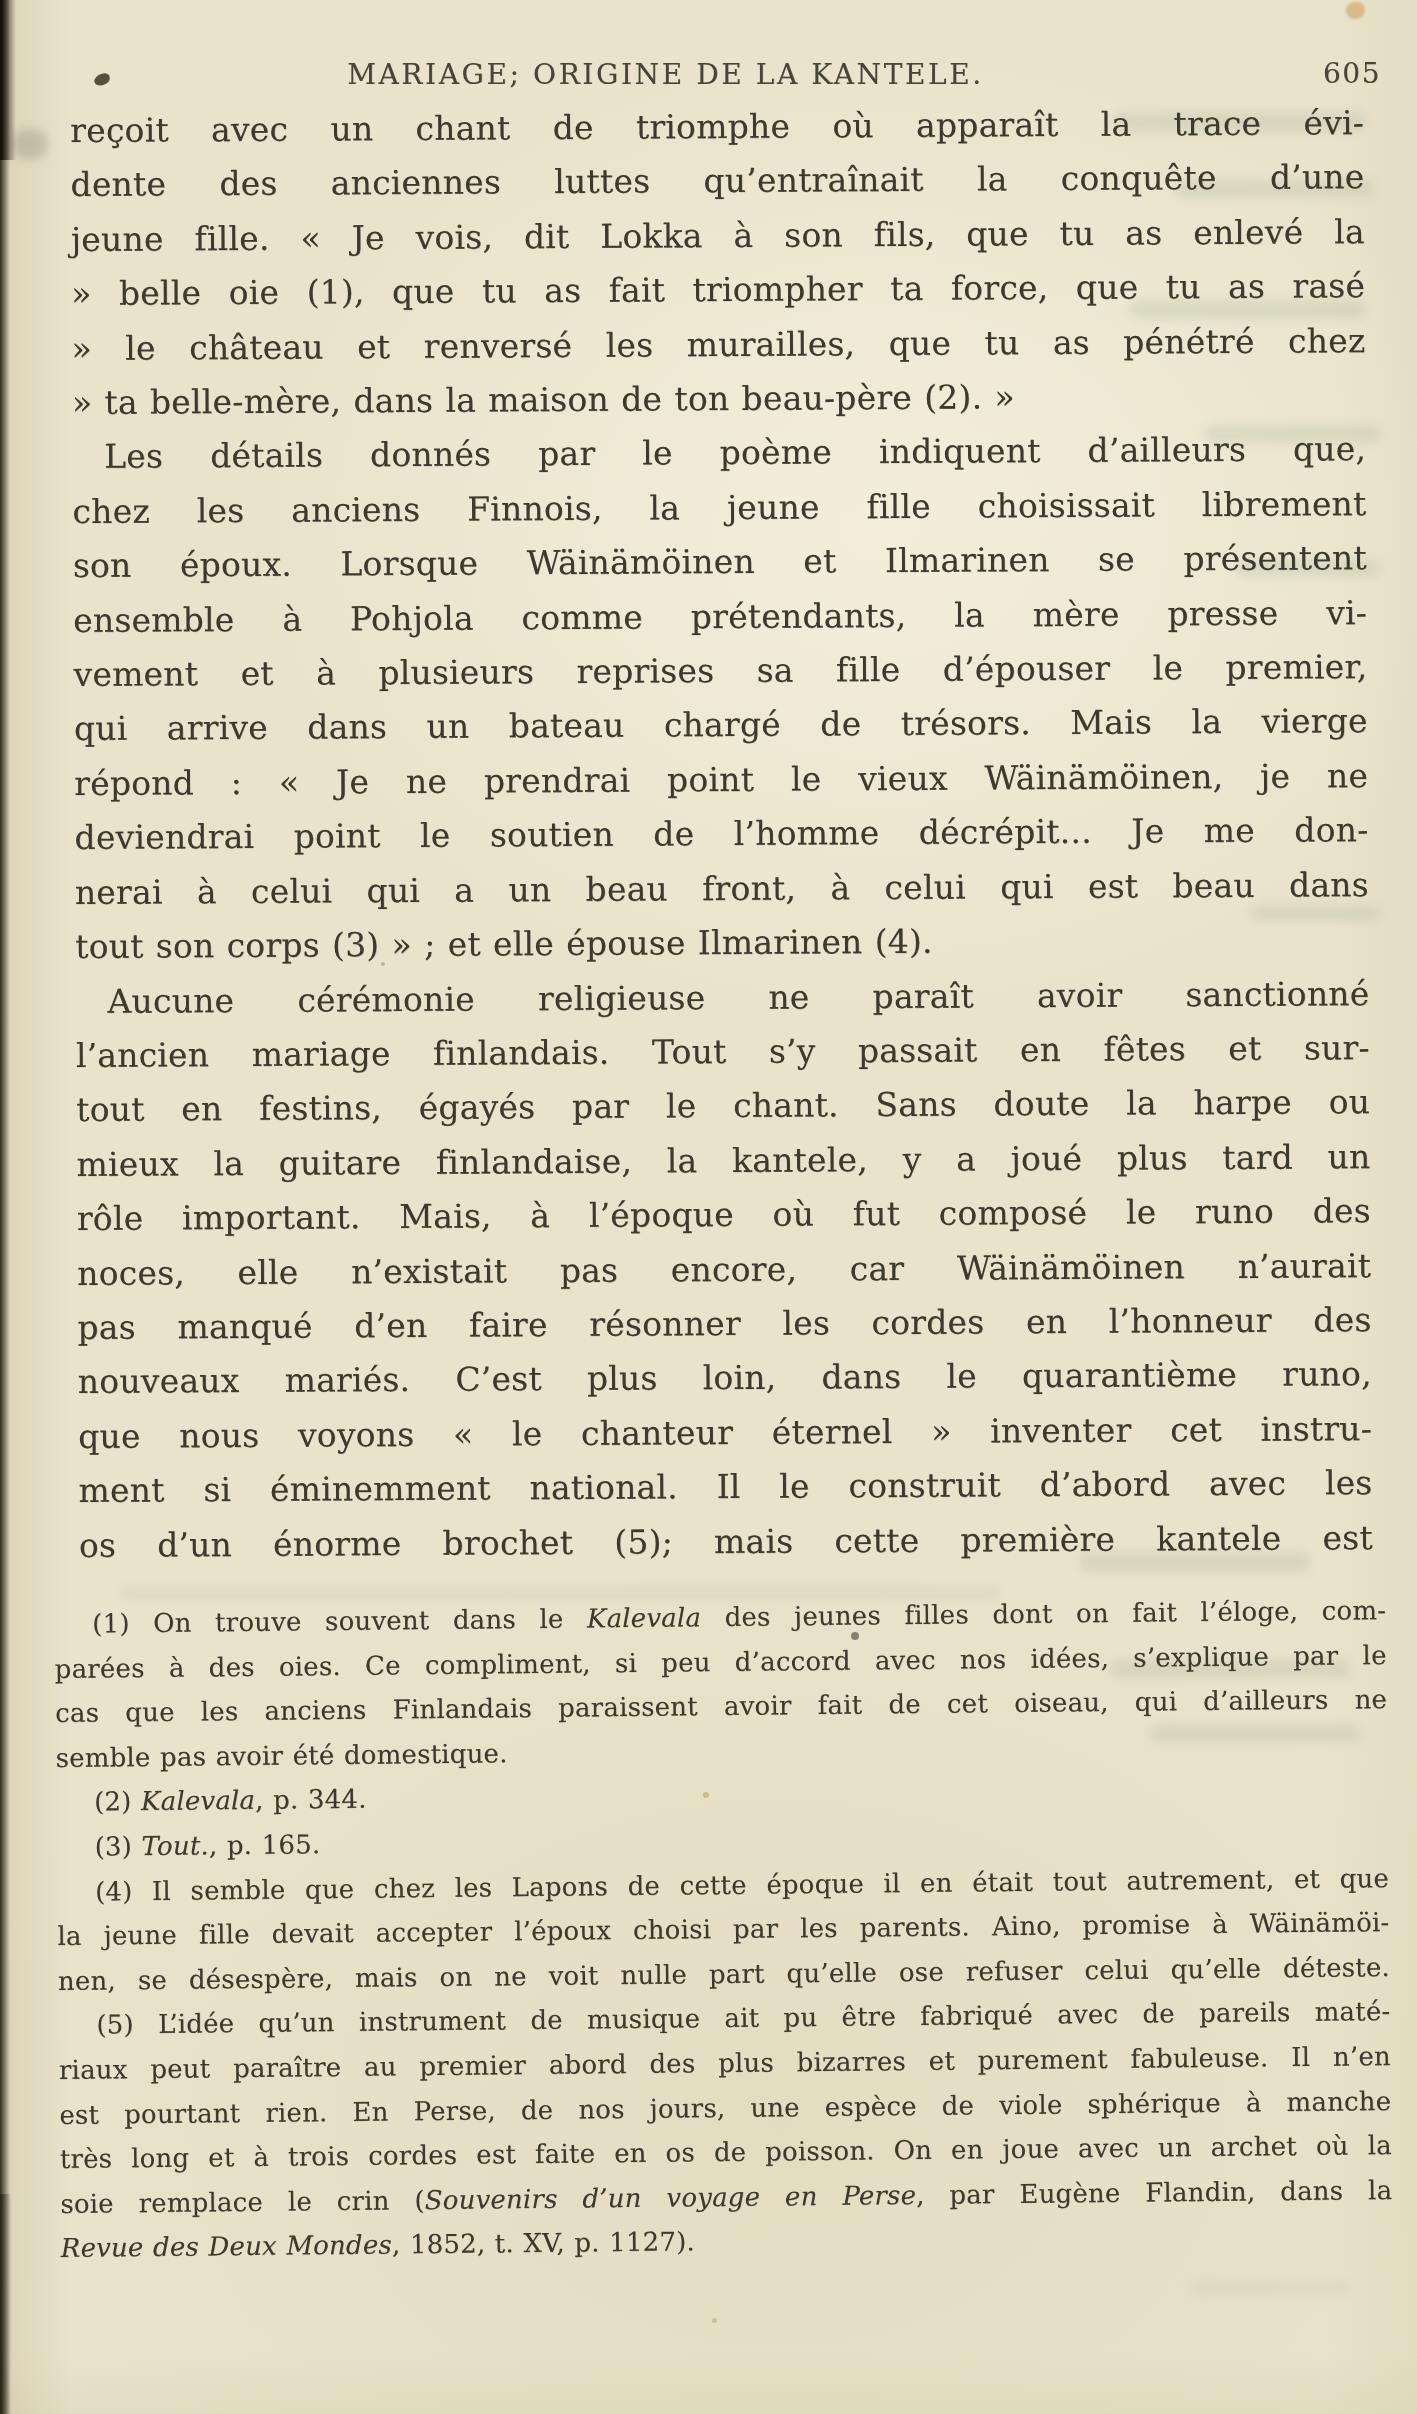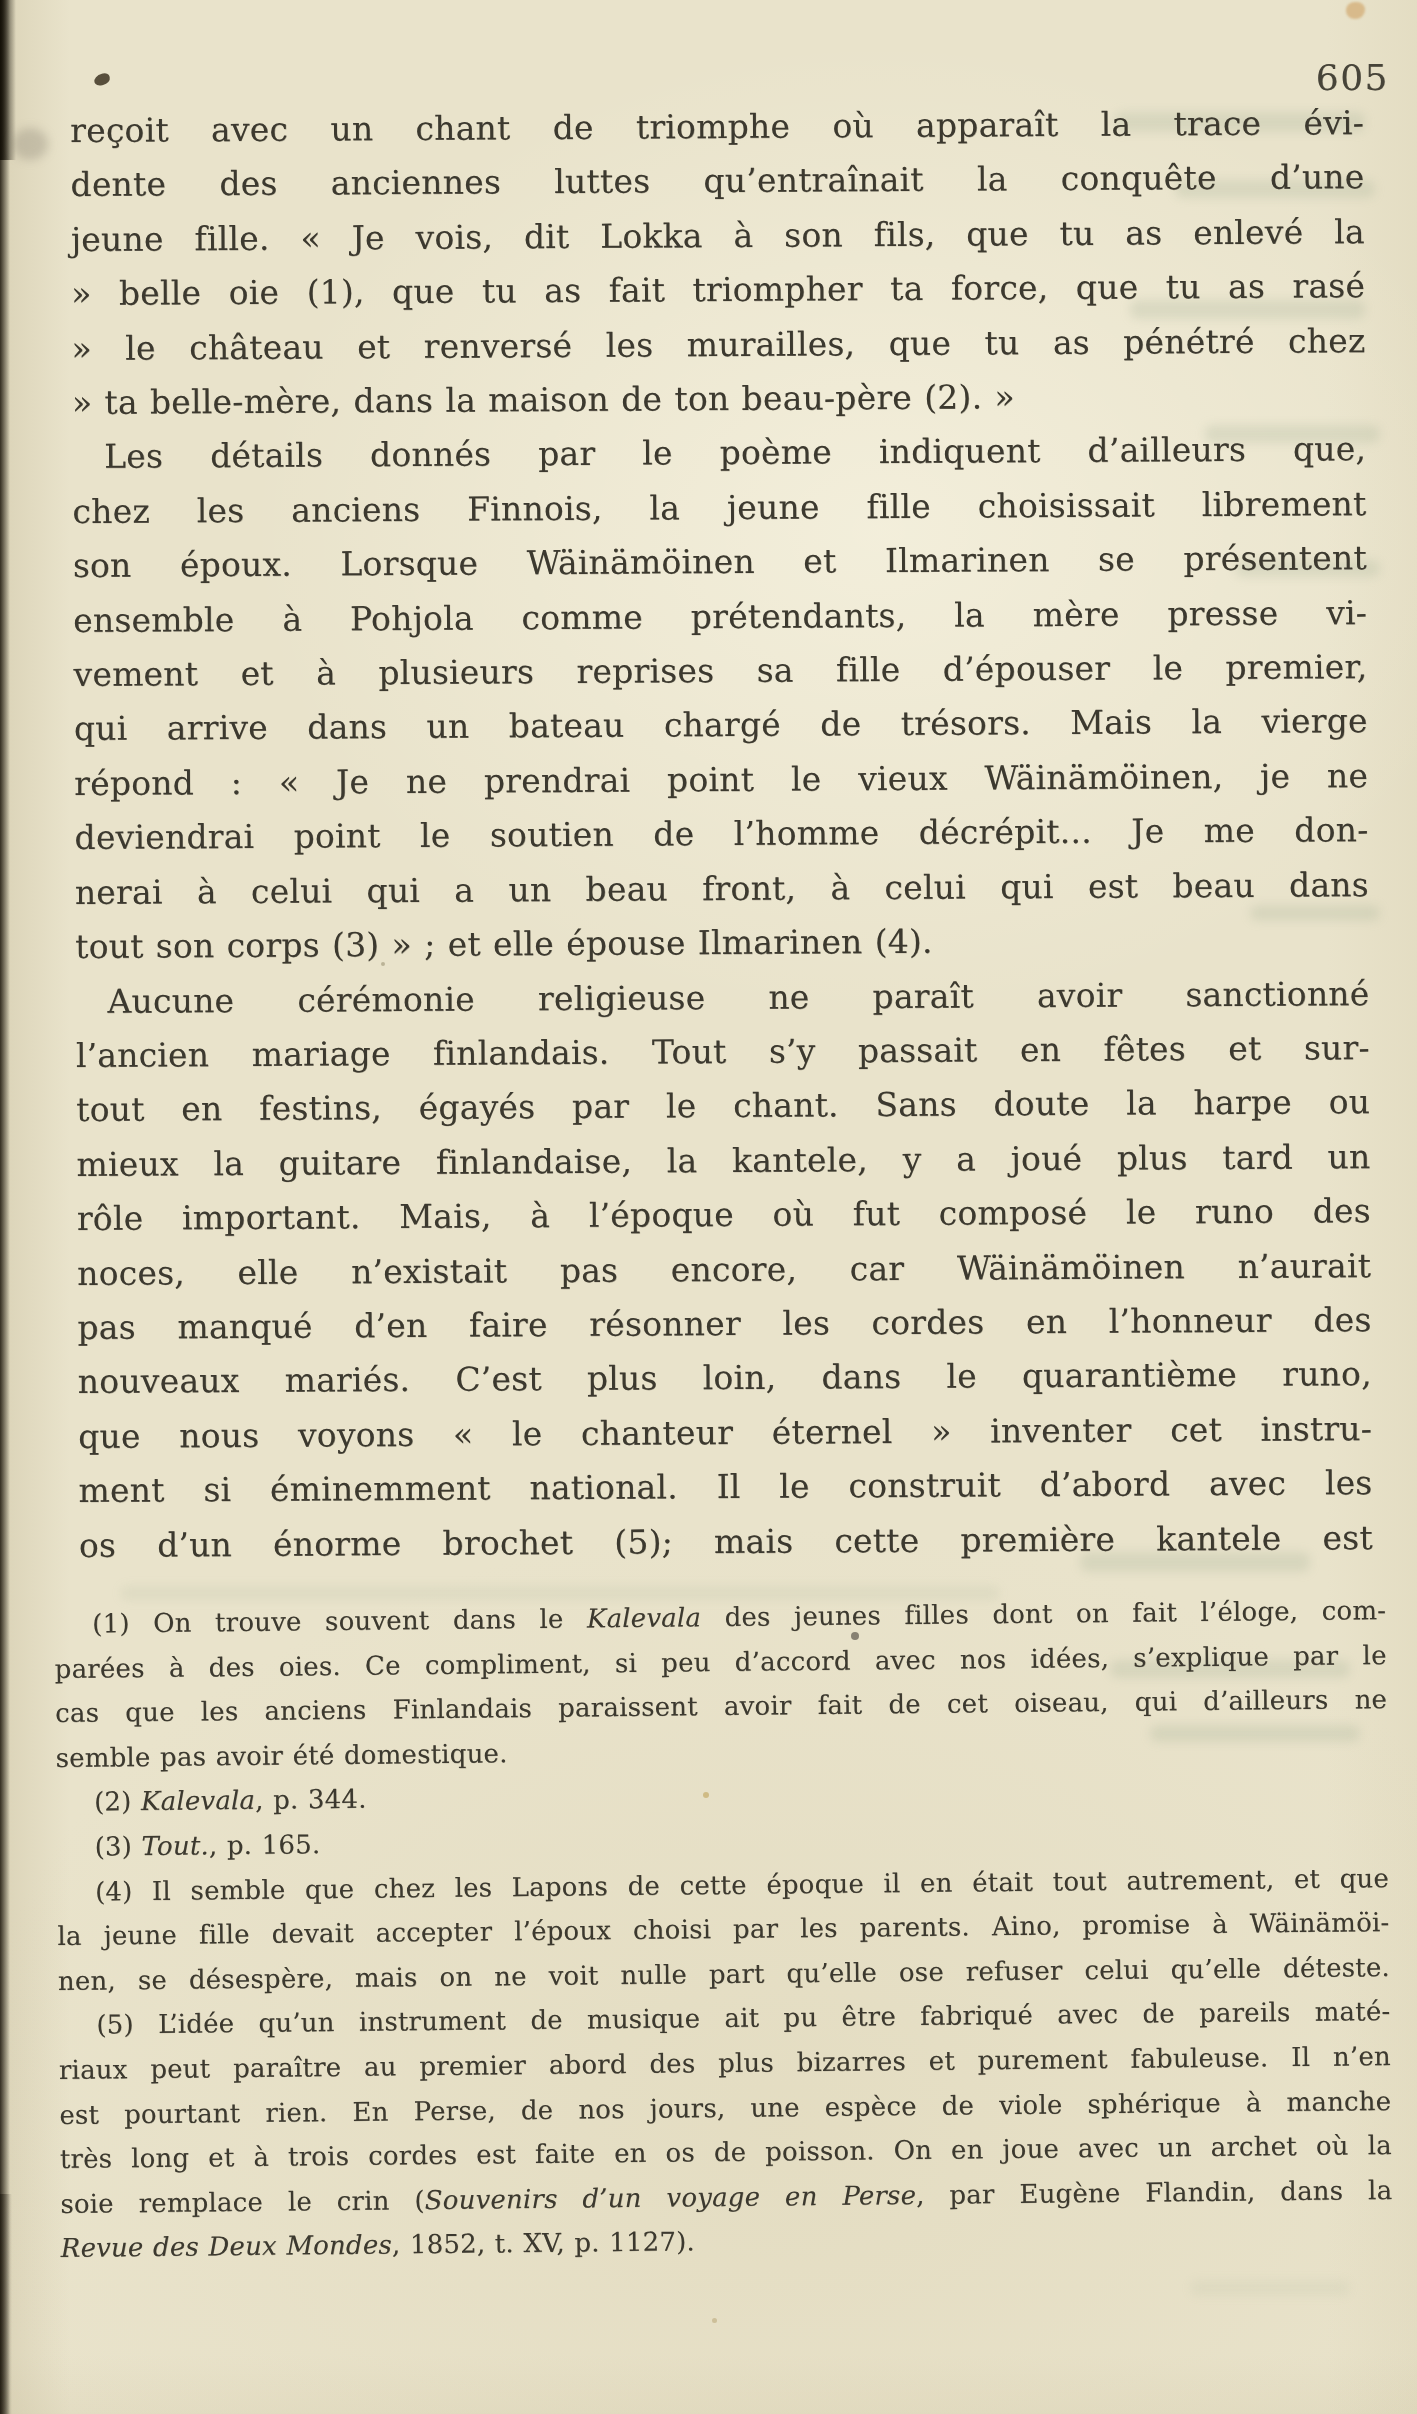--- a/index.html
+++ b/index.html
@@ -40,21 +40,21 @@
   .speck3{position:absolute;left:712px;top:2318px;width:5px;height:5px;border-radius:50%;background:rgba(180,160,110,.5);}
   
   .ghost{position:absolute;background:rgba(165,176,150,.26);filter:blur(5px);border-radius:8px;}
   
   .running-title{
     position:absolute;top:58px;left:0;right:86px;text-align:center;
     font-size:28px;letter-spacing:2.6px;color:var(--header_ink,#474439);
     text-shadow:.4px .4px 0 rgba(70,65,52,.35);
   }
   .page-number{
-    position:absolute;top:57px;right:28px;font-size:36px;letter-spacing:1.5px;
+    position:absolute;top:57px;right:36px;font-size:28px;letter-spacing:1.5px;
     color:var(--header_ink,#474439);text-shadow:.4px .4px 0 rgba(70,65,52,.35);
   }
   
   .main-text{
     position:absolute;left:70px;top:104px;width:1294px;
     font-size:33px;line-height:54.4px;letter-spacing:.2px;word-spacing:1.5px;
     transform:rotate(-.35deg);transform-origin:0 0;
     text-shadow:.35px .35px 0 rgba(62,58,46,.40);
   }
   .footnotes{
@@ -90,20 +90,21 @@
   <div class="ghost" style="left:1130px;top:300px;width:235px;height:19px;"></div>
   <div class="ghost" style="left:1205px;top:425px;width:175px;height:18px;"></div>
   <div class="ghost" style="left:1235px;top:560px;width:145px;height:17px;"></div>
   <div class="ghost" style="left:1250px;top:905px;width:130px;height:16px;"></div>
   <div class="ghost" style="left:1080px;top:1552px;width:230px;height:20px;"></div>
   <div class="ghost" style="left:120px;top:1585px;width:880px;height:16px;opacity:.55;"></div>
   <div class="ghost" style="left:1110px;top:1660px;width:240px;height:18px;"></div>
   <div class="ghost" style="left:1150px;top:1725px;width:210px;height:17px;"></div>
   <div class="ghost" style="left:1190px;top:2280px;width:160px;height:16px;opacity:.5;"></div>
 
+  <div class="running-title">MARIAGE; ORIGINE DE LA KANTELE.</div>
   <div class="page-number">605</div>
 
   <div id="main-text" class="main-text">
       <div class="ln j"><span>reçoit avec un chant de triomphe où apparaît la trace évi-</span></div>
       <div class="ln j"><span>dente des anciennes luttes qu’entraînait la conquête d’une</span></div>
       <div class="ln j"><span>jeune fille. « Je vois, dit Lokka à son fils, que tu as enlevé la</span></div>
       <div class="ln j"><span>» belle oie (1), que tu as fait triompher ta force, que tu as rasé</span></div>
       <div class="ln j"><span>» le château et renversé les murailles, que tu as pénétré chez</span></div>
       <div class="ln"><span>» ta belle-mère, dans la maison de ton beau-père (2). »</span></div>
       <div class="ln j ind"><span>Les détails donnés par le poème indiquent d’ailleurs que,</span></div>

